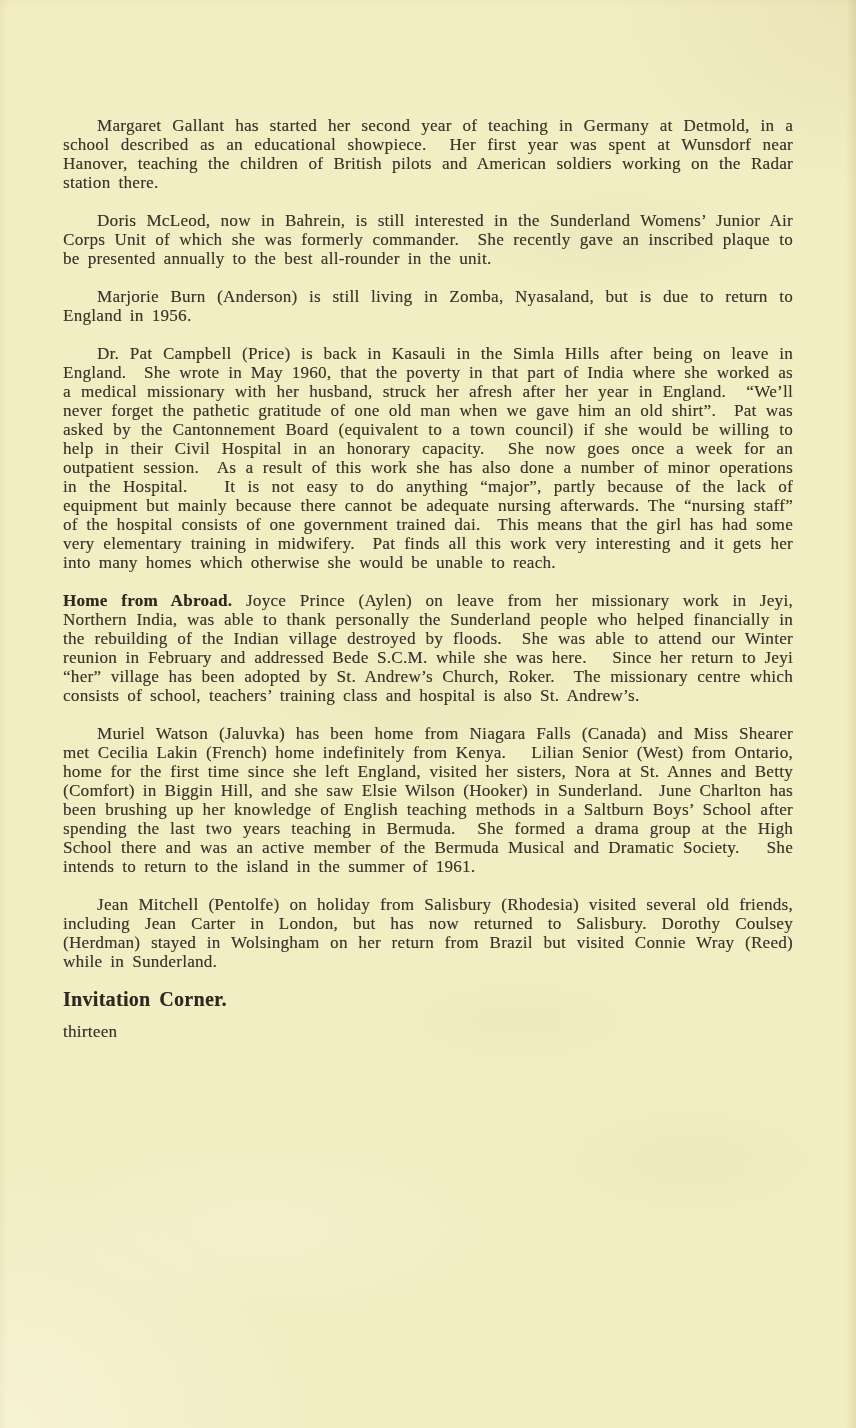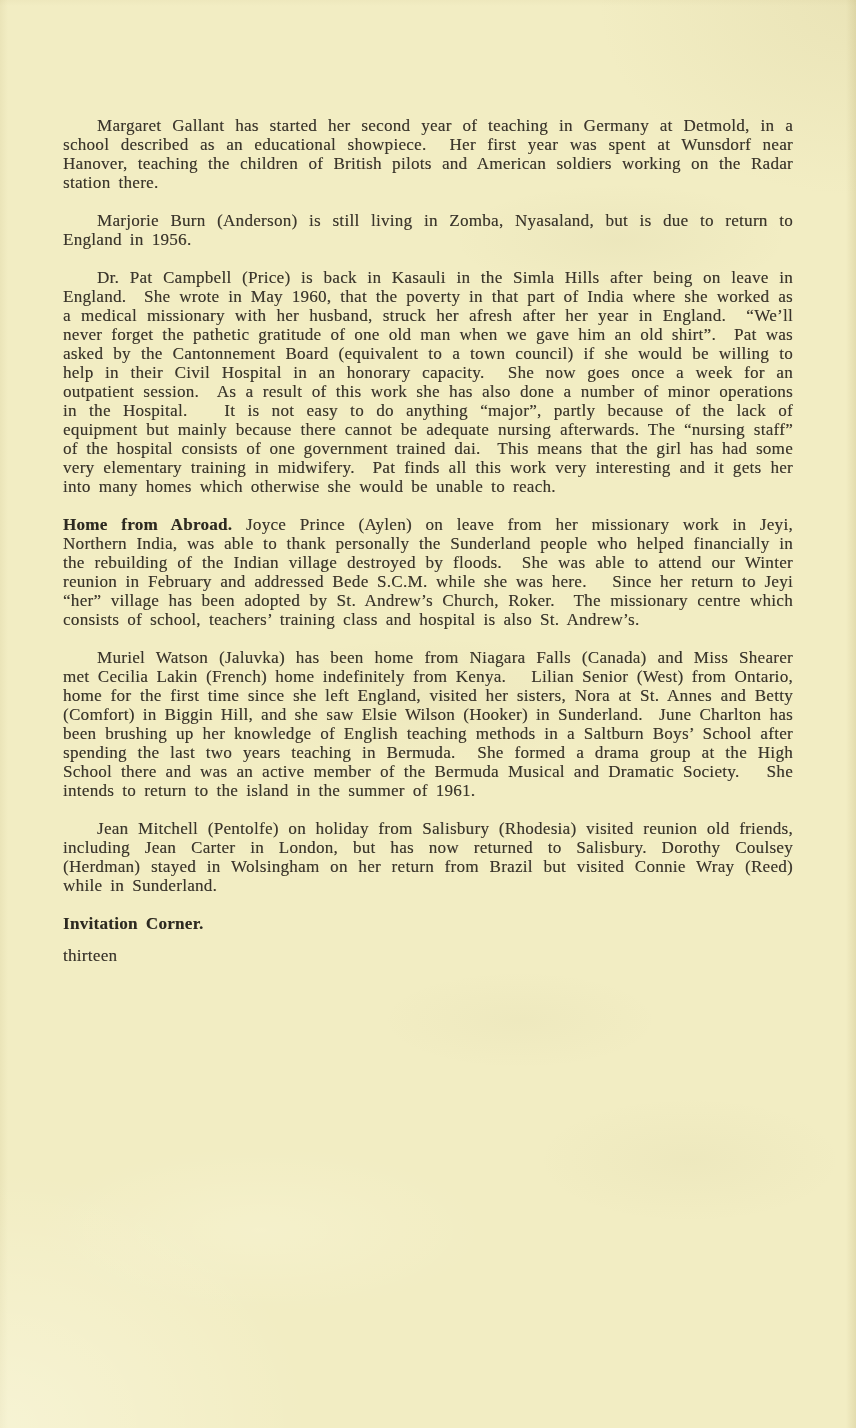--- a/index.html
+++ b/index.html
@@ -52,21 +52,21 @@
     word-spacing: 3.5px;
     text-shadow: 0.3px 0.3px 0 rgba(58,53,43,0.45);
   }
   .para { margin: 0 0 19px 0; }
   .indent { text-indent: 34px; }
   .lead {
     font-weight: bold;
     color: var(--ink-bold);
   }
   .section-heading {
-    font-size: 17px;
+    font-size: 20px;
     line-height: 19px;
     font-weight: bold;
     color: var(--ink-bold);
     text-align: left;
     margin: 8px 0 19px 0;
   }
   .page-number {
     text-align: left;
     margin-top: -6px;
     padding-right: 2px;
@@ -75,30 +75,31 @@
 </head>
 <body>
 
 <div class="page">
   <div class="texture"></div>
 
   <main class="text-block">
 
     <p class="para indent">Margaret Gallant has started her second year of teaching in Germany at Detmold, in a school described as an educational showpiece.&nbsp; Her first year was spent at Wunsdorf near Hanover, teaching the children of British pilots and American soldiers working on the Radar station there.</p>
 
+    <p class="para indent">Doris McLeod, now in Bahrein, is still interested in the Sunderland Womens’ Junior Air Corps Unit of which she was formerly commander.&nbsp; She recently gave an inscribed plaque to be presented annually to the best all-rounder in the unit.</p>
 
     <p class="para indent">Marjorie Burn (Anderson) is still living in Zomba, Nyasaland, but is due to return to England in 1956.</p>
 
     <p class="para indent">Dr. Pat Campbell (Price) is back in Kasauli in the Simla Hills after being on leave in England.&nbsp; She wrote in May 1960, that the poverty in that part of India where she worked as a medical missionary with her husband, struck her afresh after her year in England.&nbsp; “We’ll never forget the pathetic gratitude of one old man when we gave him an old shirt”.&nbsp; Pat was asked by the Cantonnement Board (equivalent to a town council) if she would be willing to help in their Civil Hospital in an honorary capacity.&nbsp; She now goes once a week for an outpatient session.&nbsp; As a result of this work she has also done a number of minor operations in the Hospital.&nbsp;&nbsp; It is not easy to do anything “major”, partly because of the lack of equipment but mainly because there cannot be adequate nursing afterwards. The “nursing staff” of the hospital consists of one government trained dai.&nbsp; This means that the girl has had some very elementary training in midwifery.&nbsp; Pat finds all this work very interesting and it gets her into many homes which otherwise she would be unable to reach.</p>
 
     <p class="para"><strong class="lead">Home from Abroad.</strong><span>&nbsp;Joyce Prince (Aylen) on leave from her missionary work in Jeyi, Northern India, was able to thank personally the Sunderland people who helped financially in the rebuilding of the Indian village destroyed by floods.&nbsp; She was able to attend our Winter reunion in February and addressed Bede S.C.M. while she was here.&nbsp;&nbsp; Since her return to Jeyi “her” village has been adopted by St. Andrew’s Church, Roker.&nbsp; The missionary centre which consists of school, teachers’ training class and hospital is also St. Andrew’s.</span></p>
 
     <p class="para indent">Muriel Watson (Jaluvka) has been home from Niagara Falls (Canada) and Miss Shearer met Cecilia Lakin (French) home indefinitely from Kenya.&nbsp;&nbsp; Lilian Senior (West) from Ontario, home for the first time since she left England, visited her sisters, Nora at St. Annes and Betty (Comfort) in Biggin Hill, and she saw Elsie Wilson (Hooker) in Sunderland.&nbsp; June Charlton has been brushing up her knowledge of English teaching methods in a Saltburn Boys’ School after spending the last two years teaching in Bermuda.&nbsp; She formed a drama group at the High School there and was an active member of the Bermuda Musical and Dramatic Society.&nbsp;&nbsp; She intends to return to the island in the summer of 1961.</p>
 
-    <p class="para indent">Jean Mitchell (Pentolfe) on holiday from Salisbury (Rhodesia) visited reunion old friends, including Jean Carter in London, but has now returned to Salisbury. Dorothy Coulsey (Herdman) stayed in Wolsingham on her return from Brazil but visited Connie Wray (Reed) while in Sunderland.</p>
+    <p class="para indent">Jean Mitchell (Pentolfe) on holiday from Salisbury (Rhodesia) visited several old friends, including Jean Carter in London, but has now returned to Salisbury. Dorothy Coulsey (Herdman) stayed in Wolsingham on her return from Brazil but visited Connie Wray (Reed) while in Sunderland.</p>
 
     <h2 class="section-heading">Invitation Corner.</h2>
 
 
 
     <div class="page-number">thirteen</div>
 
   </main>
 </div>
 

